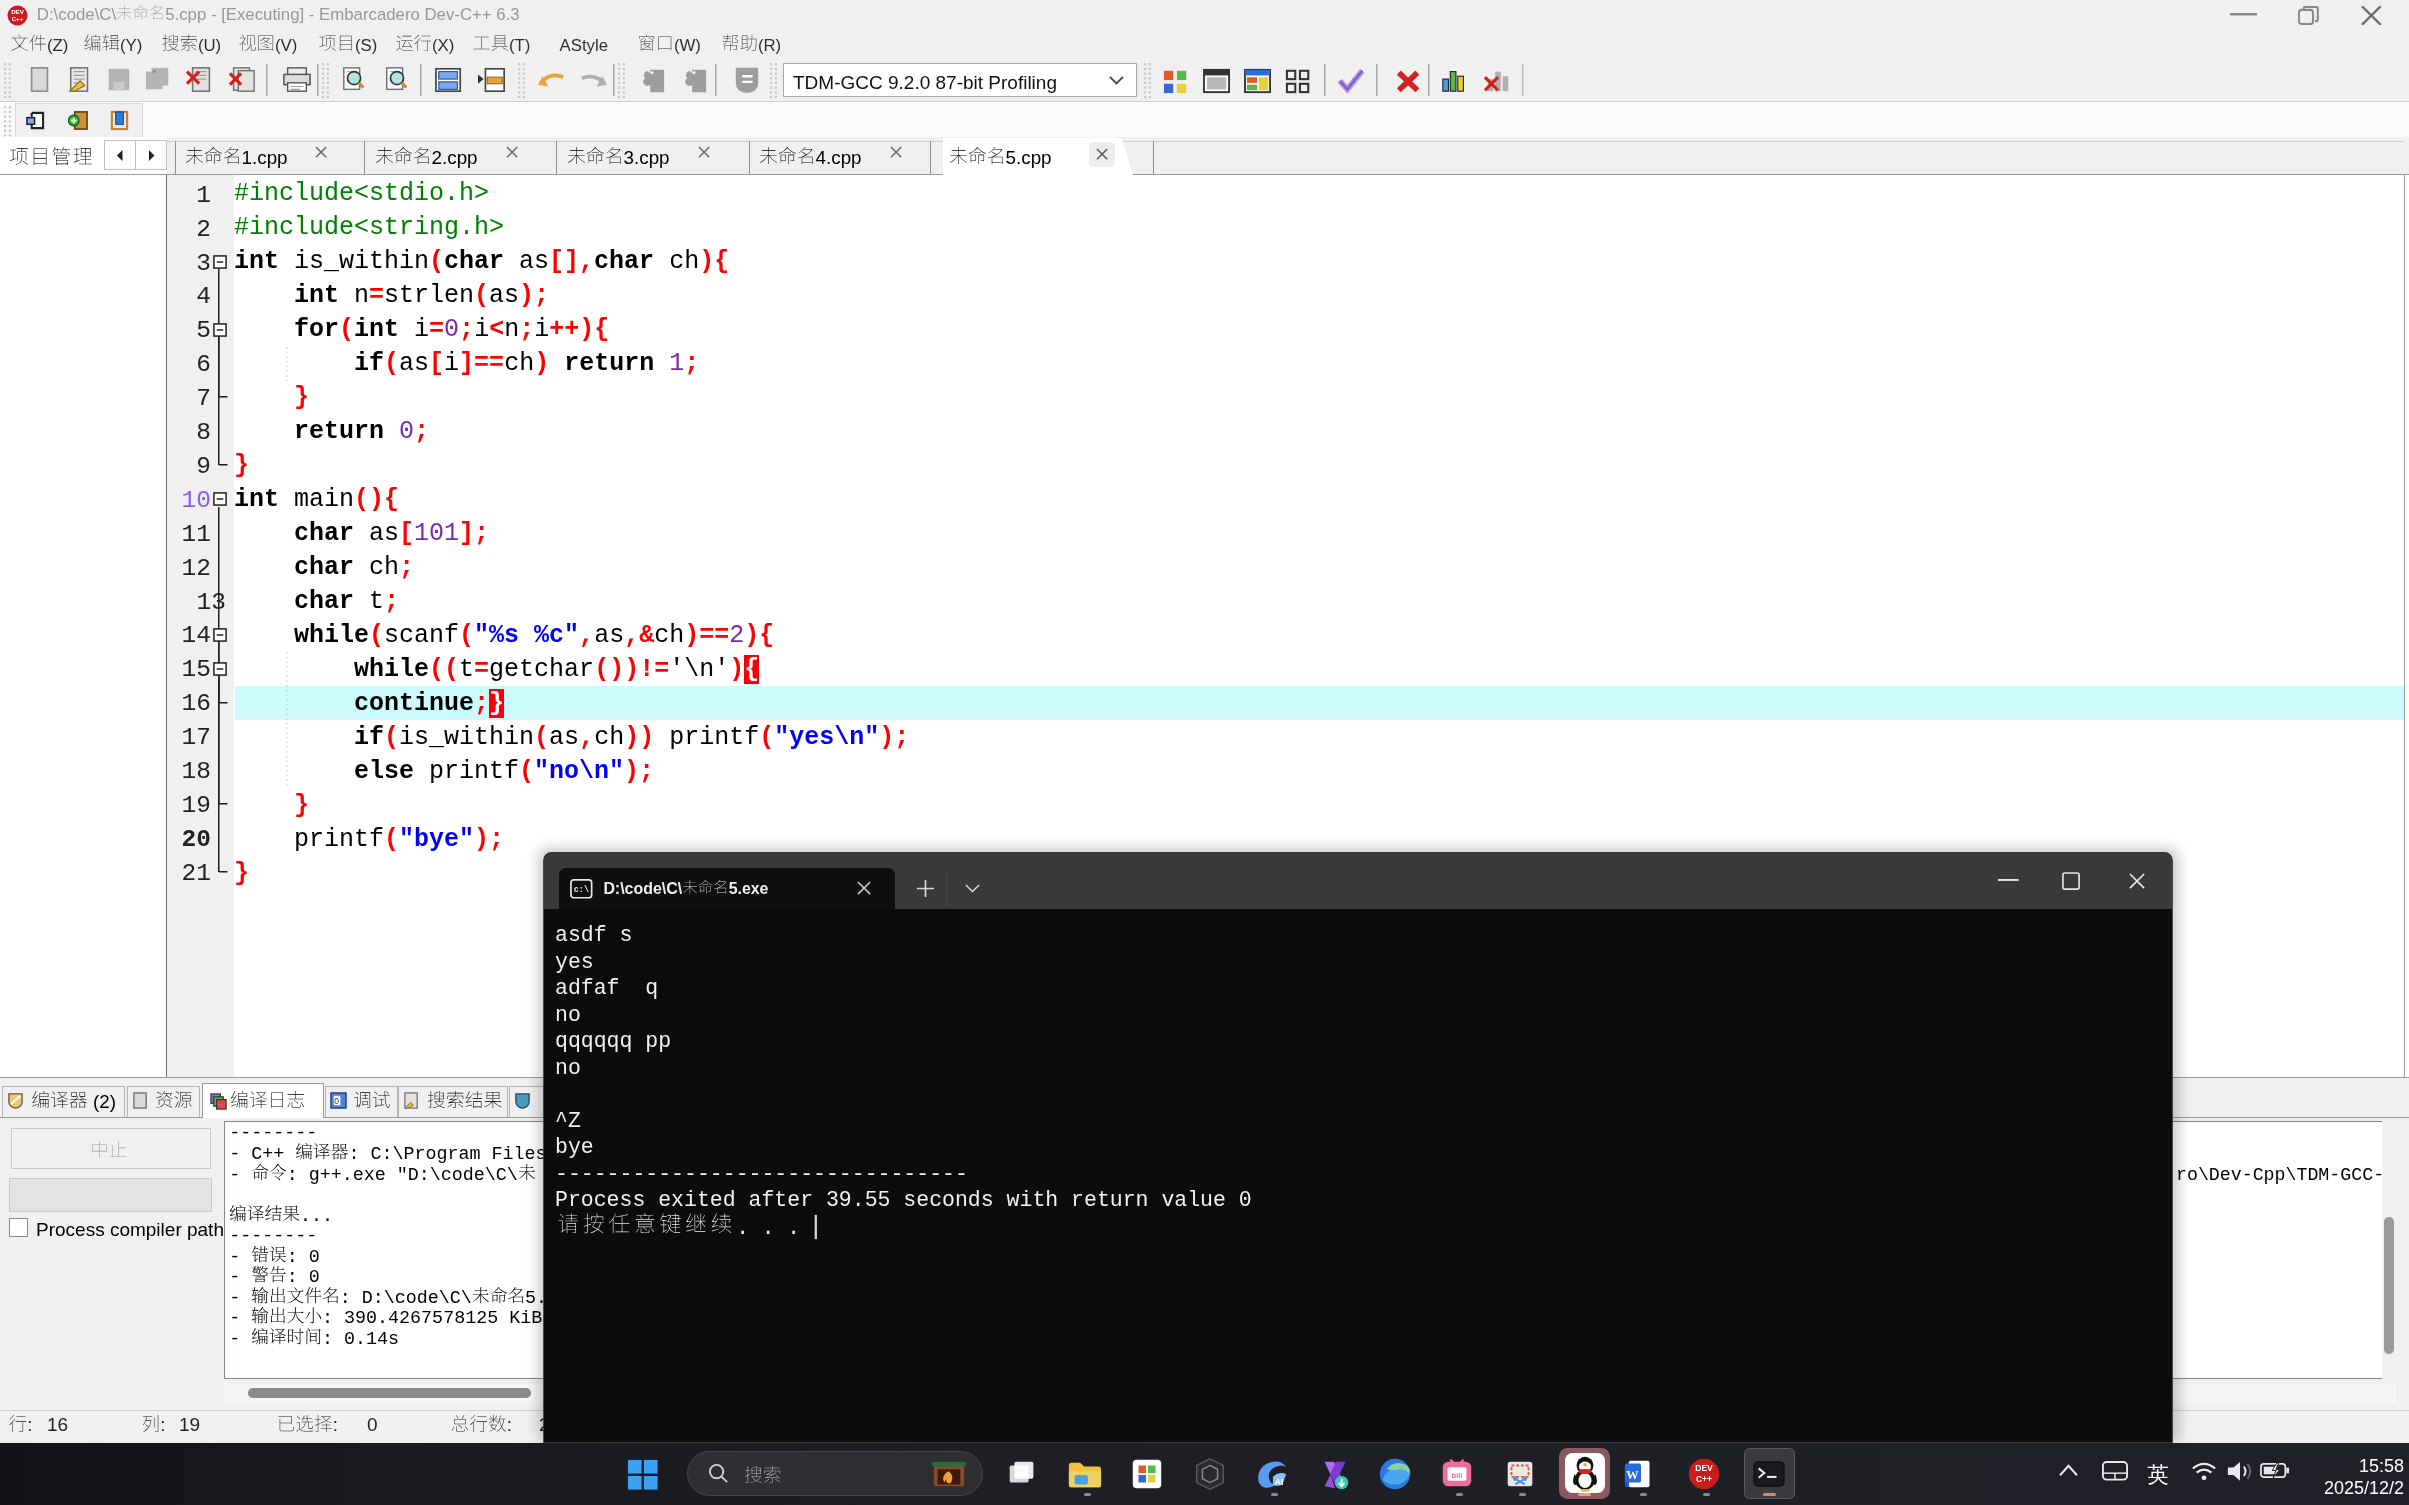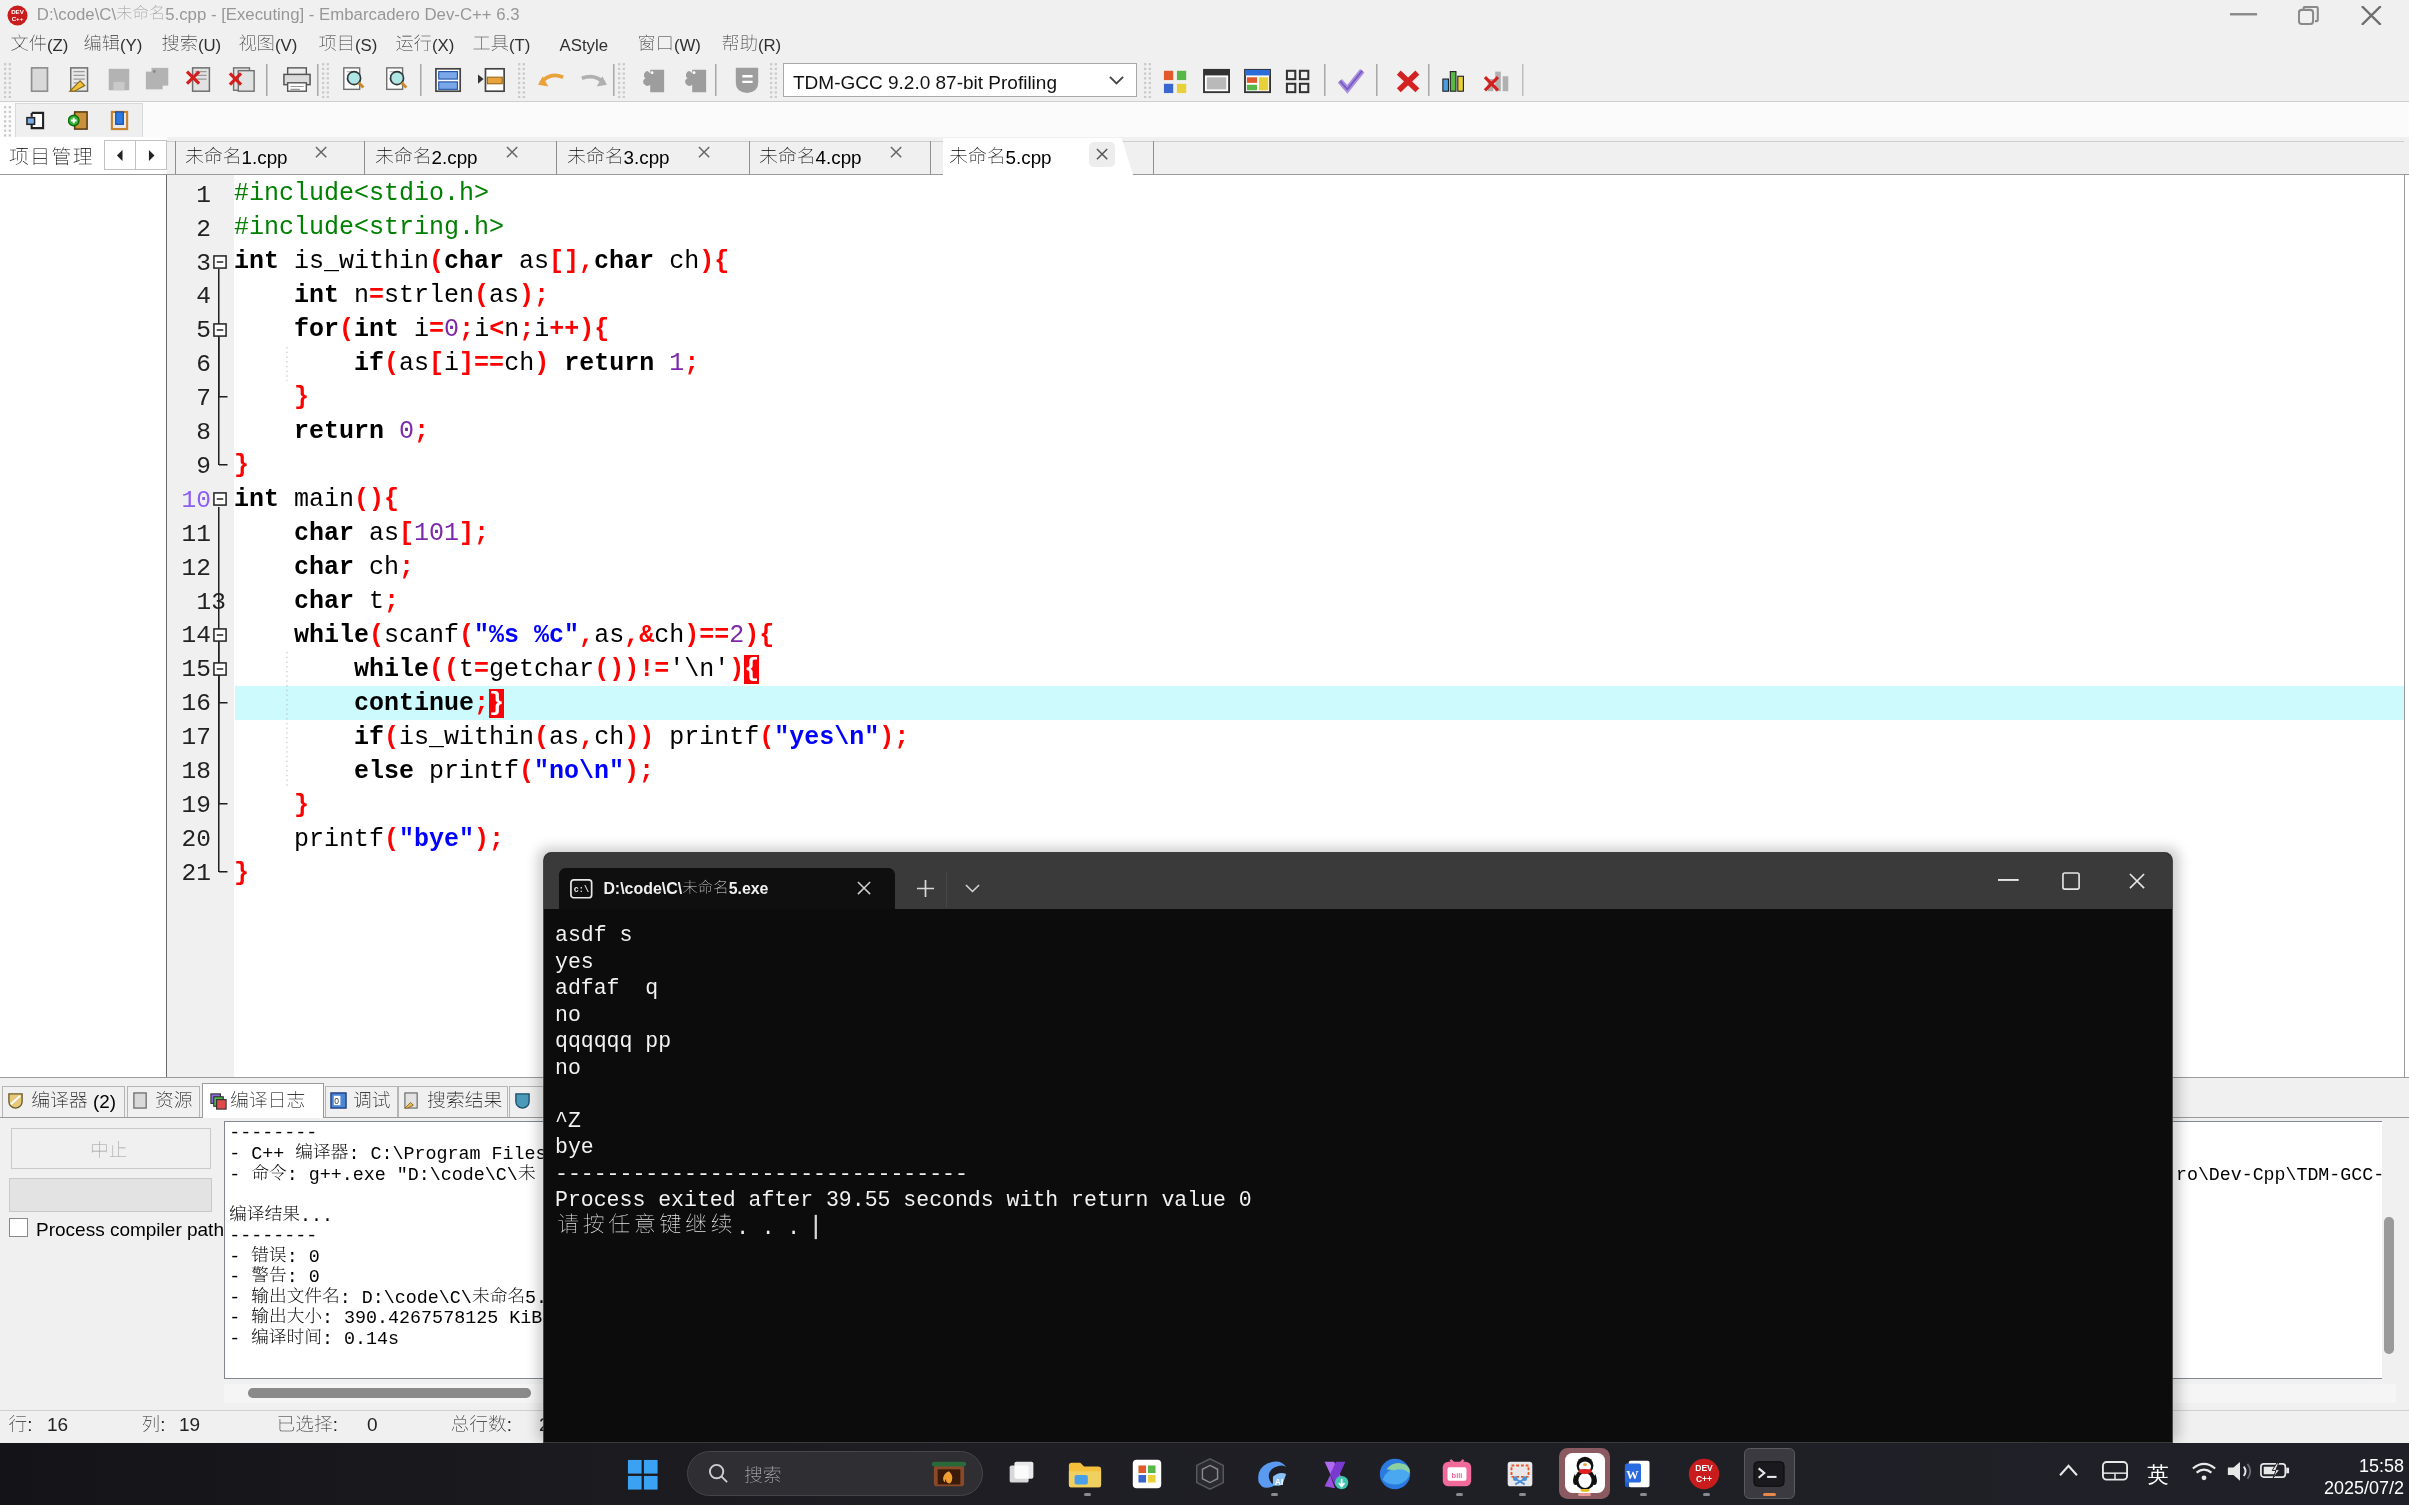--- a/index.html
+++ b/index.html
@@ -473,21 +473,21 @@
 <div style="position:absolute;left:167px;top:487px;font-family:'Liberation Mono',sans-serif;font-size:24.5px;line-height:33px;color:#8b5cf6;font-weight:400;white-space:pre;width:44px;text-align:right;line-height:28px">10</div>
 <div style="position:absolute;left:167px;top:521px;font-family:'Liberation Mono',sans-serif;font-size:24.5px;line-height:33px;color:#222;font-weight:400;white-space:pre;width:44px;text-align:right;line-height:28px">11</div>
 <div style="position:absolute;left:167px;top:555px;font-family:'Liberation Mono',sans-serif;font-size:24.5px;line-height:33px;color:#222;font-weight:400;white-space:pre;width:44px;text-align:right;line-height:28px">12</div>
 <div style="position:absolute;left:182px;top:589px;font-family:'Liberation Mono',sans-serif;font-size:24.5px;line-height:33px;color:#222;font-weight:400;white-space:pre;width:44px;text-align:right;line-height:28px">13</div>
 <div style="position:absolute;left:167px;top:622px;font-family:'Liberation Mono',sans-serif;font-size:24.5px;line-height:33px;color:#222;font-weight:400;white-space:pre;width:44px;text-align:right;line-height:28px">14</div>
 <div style="position:absolute;left:167px;top:656px;font-family:'Liberation Mono',sans-serif;font-size:24.5px;line-height:33px;color:#222;font-weight:400;white-space:pre;width:44px;text-align:right;line-height:28px">15</div>
 <div style="position:absolute;left:167px;top:690px;font-family:'Liberation Mono',sans-serif;font-size:24.5px;line-height:33px;color:#222;font-weight:400;white-space:pre;width:44px;text-align:right;line-height:28px">16</div>
 <div style="position:absolute;left:167px;top:724px;font-family:'Liberation Mono',sans-serif;font-size:24.5px;line-height:33px;color:#222;font-weight:400;white-space:pre;width:44px;text-align:right;line-height:28px">17</div>
 <div style="position:absolute;left:167px;top:758px;font-family:'Liberation Mono',sans-serif;font-size:24.5px;line-height:33px;color:#222;font-weight:400;white-space:pre;width:44px;text-align:right;line-height:28px">18</div>
 <div style="position:absolute;left:167px;top:792px;font-family:'Liberation Mono',sans-serif;font-size:24.5px;line-height:33px;color:#222;font-weight:400;white-space:pre;width:44px;text-align:right;line-height:28px">19</div>
-<div style="position:absolute;left:167px;top:826px;font-family:'Liberation Mono',sans-serif;font-size:24.5px;line-height:33px;color:#222;font-weight:400;white-space:pre;width:44px;text-align:right;line-height:28px">20</div>
+<div style="position:absolute;left:167px;top:826px;font-family:'Liberation Mono',sans-serif;font-size:24.5px;line-height:33px;color:#222;font-weight:700;white-space:pre;width:44px;text-align:right;line-height:28px">20</div>
 <div style="position:absolute;left:167px;top:860px;font-family:'Liberation Mono',sans-serif;font-size:24.5px;line-height:33px;color:#222;font-weight:400;white-space:pre;width:44px;text-align:right;line-height:28px">21</div>
 <svg style="position:absolute;left:218px;top:269px;" width="1.9" height="196" viewBox="0 0 2 208">
     <rect width="1.6" height="208" fill="#1f1f1f"></rect>
   </svg>
 <svg style="position:absolute;left:218px;top:337px;" width="1.9" height="60" viewBox="0 0 2 64">
     <rect width="1.6" height="64" fill="#1f1f1f"></rect>
   </svg>
 <svg style="position:absolute;left:218px;top:507px;" width="1.9" height="365" viewBox="0 0 2 388">
     <rect width="1.6" height="388" fill="#1f1f1f"></rect>
   </svg>
@@ -885,21 +885,21 @@
     <path d="M19 7 Q23 12 19 17" fill="none" stroke="#e8e8e8" stroke-width="2"></path>
     <path d="M23 4 Q29 12 23 20" fill="none" stroke="#6a6a70" stroke-width="2"></path>
   </svg>
 <svg style="position:absolute;left:2260px;top:1461px;" width="30" height="19" viewBox="0 0 32 20">
     <rect x="1" y="3" width="26" height="14" rx="3" fill="none" stroke="#e8e8e8" stroke-width="1.8"></rect>
     <rect x="28" y="7" width="3" height="6" fill="#e8e8e8"></rect>
     <rect x="4" y="6" width="13" height="8" fill="#e8e8e8"></rect>
     <path d="M18 2 L13 10 H17 L14 18 L21 9 H17 L20 2Z" fill="#e8e8e8" stroke="#1d1d22" stroke-width="1"></path>
   </svg>
 <div style="position:absolute;left:2305px;top:1454px;font-family:'Liberation Sans',sans-serif;font-size:18px;line-height:24px;color:#fff;font-weight:400;white-space:pre;width:99px;text-align:right">15:58</div>
-<div style="position:absolute;left:2305px;top:1476px;font-family:'Liberation Sans',sans-serif;font-size:18px;line-height:24px;color:#fff;font-weight:400;white-space:pre;width:99px;text-align:right">2025/07/2</div>
+<div style="position:absolute;left:2305px;top:1476px;font-family:'Liberation Sans',sans-serif;font-size:18px;line-height:24px;color:#fff;font-weight:400;white-space:pre;width:99px;text-align:right">2025/12/2</div>
 <svg width="0" height="0" style="position:absolute">
     <defs>
       <path id="gcjk672a" d="M69 406H934V376H69ZM137 653H870V623H137ZM483 829H513V-70H483ZM465 399 490 387Q455 327 406.0 269.5Q357 212 300.5 160.5Q244 109 185.0 67.5Q126 26 69 -3Q66 1 62.0 5.5Q58 10 54.5 14.0Q51 18 47 21Q104 47 163.5 87.0Q223 127 279.5 177.5Q336 228 383.5 284.5Q431 341 465 399ZM530 400Q565 343 614.0 286.5Q663 230 720.0 179.0Q777 128 837.5 88.0Q898 48 956 22Q953 19 949.0 15.0Q945 11 941.0 6.5Q937 2 934 -2Q877 26 816.5 68.0Q756 110 698.5 162.0Q641 214 591.5 271.5Q542 329 506 388Z"></path>
       <path id="gcjk547d" d="M310 563H681V533H310ZM156 425H422V101H156V131H392V396H156ZM556 427H852V398H585V-70H556ZM831 427H861V137Q861 117 855.5 106.5Q850 96 833 91Q817 86 780.0 85.5Q743 85 678 85Q677 92 673.5 100.5Q670 109 666 116Q722 115 760.0 115.0Q798 115 811 116Q823 117 827.0 121.0Q831 125 831 135ZM144 425H174V11H144ZM503 838 528 821Q492 766 441.5 713.5Q391 661 330.0 614.5Q269 568 202.0 531.0Q135 494 67 471Q64 478 59.0 486.5Q54 495 49 501Q116 522 182.5 556.5Q249 591 309.5 636.5Q370 682 419.5 733.0Q469 784 503 838ZM512 803Q547 758 597.0 713.0Q647 668 707.0 628.0Q767 588 830.5 556.5Q894 525 954 506Q950 503 945.0 497.5Q940 492 936.0 486.5Q932 481 929 476Q869 497 806.5 530.5Q744 564 684.5 606.5Q625 649 574.5 695.5Q524 742 488 790Z"></path>
       <path id="gcjk540d" d="M279 21H826V-9H279ZM358 728H813V699H358ZM431 831 466 825Q415 746 326.5 660.5Q238 575 114 509Q112 513 108.0 516.5Q104 520 100.0 523.5Q96 527 92 529Q173 571 239.0 623.0Q305 675 353.5 729.0Q402 783 431 831ZM802 728H809L815 730L832 718Q779 620 694.0 540.0Q609 460 505.5 398.5Q402 337 292.5 294.5Q183 252 82 229Q81 233 78.5 238.0Q76 243 72.5 248.0Q69 253 66 256Q146 273 232.0 302.5Q318 332 402.0 373.5Q486 415 562.5 468.0Q639 521 700.5 585.0Q762 649 802 722ZM291 556 313 573Q348 551 385.0 523.5Q422 496 455.5 469.0Q489 442 510 421L488 399Q467 421 434.0 448.5Q401 476 363.5 504.5Q326 533 291 556ZM811 319H840V-69H811ZM295 319H823V289H295V-70H266V288L294 319Z"></path>
       <path id="gcjk6587" d="M758 634 788 623Q721 443 621.5 311.5Q522 180 385.0 88.0Q248 -4 68 -67Q66 -64 62.5 -58.5Q59 -53 55.0 -47.5Q51 -42 47 -39Q227 20 363.0 110.5Q499 201 596.5 330.0Q694 459 758 634ZM235 633Q297 470 399.5 335.5Q502 201 641.5 105.0Q781 9 955 -38Q952 -41 948.0 -46.0Q944 -51 940.0 -55.5Q936 -60 933 -65Q758 -15 618.0 82.5Q478 180 375.0 317.5Q272 455 208 623ZM56 646H948V617H56ZM434 824 462 833Q488 797 513.0 753.0Q538 709 551 678L522 667Q510 698 485.0 742.5Q460 787 434 824Z"></path>
       <path id="gcjk4ef6" d="M621 819H650V-71H621ZM446 785 475 780Q462 708 443.0 640.5Q424 573 399.0 515.0Q374 457 343 411Q341 413 336.5 416.5Q332 420 327.5 423.0Q323 426 319 428Q350 472 374.5 529.0Q399 586 417.0 651.0Q435 716 446 785ZM427 615H899V585H419ZM317 317H939V287H317ZM293 827 322 819Q291 735 251.0 655.5Q211 576 164.5 506.5Q118 437 67 381Q65 384 61.0 388.5Q57 393 53.0 397.5Q49 402 45 405Q95 457 140.5 525.0Q186 593 225.5 670.0Q265 747 293 827ZM190 588 218 616 220 615V-68H190Z"></path>
       <path id="gcjk7f16" d="M69 195Q68 199 66.0 205.5Q64 212 62.0 218.5Q60 225 58 229Q71 231 87.5 250.0Q104 269 126 297Q137 311 159.5 343.0Q182 375 210.5 418.5Q239 462 268.5 512.5Q298 563 322 614L352 600Q314 529 272.0 460.0Q230 391 186.0 329.0Q142 267 97 217V216Q97 216 93.0 214.0Q89 212 83.0 209.0Q77 206 73.0 202.5Q69 199 69 195ZM69 195V223L91 239L333 289Q333 282 334.0 274.5Q335 267 336 262Q251 243 200.0 231.0Q149 219 123.0 212.5Q97 206 86.0 202.0Q75 198 69 195ZM63 432Q62 436 60.0 442.5Q58 449 56.0 455.5Q54 462 52 466Q63 468 76.0 486.0Q89 504 105 531Q113 544 129.5 574.0Q146 604 167.0 645.0Q188 686 208.0 733.0Q228 780 244 827L276 815Q250 749 220.0 684.0Q190 619 157.5 560.5Q125 502 91 455V454Q91 454 87.0 452.0Q83 450 77.0 446.5Q71 443 67.0 439.5Q63 436 63 432ZM63 432V460L85 473L268 496Q267 490 267.5 482.0Q268 474 268 469Q205 460 166.5 454.0Q128 448 107.0 444.0Q86 440 77.0 437.5Q68 435 63 432ZM53 38Q108 56 183.5 83.5Q259 111 341 139L345 112Q269 84 194.5 57.0Q120 30 62 9ZM621 379H650V-35H621ZM752 380H781V-34H752ZM887 402H917V-27Q917 -40 913.5 -47.5Q910 -55 899 -59Q889 -63 871.5 -64.0Q854 -65 825 -65Q824 -59 821.0 -51.0Q818 -43 814 -37Q837 -38 853.5 -38.0Q870 -38 876 -38Q887 -37 887 -27ZM426 716H455V500Q455 441 451.5 371.5Q448 302 438.0 228.5Q428 155 408.0 83.5Q388 12 356 -51Q354 -48 349.0 -44.5Q344 -41 339.5 -37.5Q335 -34 331 -33Q363 28 382.0 97.0Q401 166 410.5 237.0Q420 308 423.0 375.5Q426 443 426 500ZM441 716H913V513H441V542H883V686H441ZM473 401H906V372H502V-63H473ZM493 184H904V155H493ZM620 826 644 835Q664 807 681.5 772.0Q699 737 707 711L680 700Q673 726 656.0 761.5Q639 797 620 826Z"></path>
       <path id="gcjk8f91" d="M56 702H410V672H56ZM259 561H288V-65H259ZM52 149Q99 158 160.5 170.5Q222 183 291.0 197.5Q360 212 430 227L433 199Q333 177 234.5 155.5Q136 134 61 118ZM89 353Q88 357 86.5 363.0Q85 369 83.0 374.5Q81 380 79 384Q89 386 99.0 410.0Q109 434 121 468Q127 484 139.5 521.0Q152 558 166.0 608.5Q180 659 193.5 716.0Q207 773 215 829L246 821Q232 743 211.5 663.0Q191 583 166.5 509.5Q142 436 116 376V375Q116 375 112.0 373.0Q108 371 102.5 367.5Q97 364 93.0 360.5Q89 357 89 353ZM89 353V383L119 395H410V366H157Q130 366 112.5 362.0Q95 358 89 353ZM851 516H880V-71H851ZM529 767V627H854V767ZM500 796H883V598H500ZM433 522H950V492H433ZM525 375H862V345H525ZM525 225H866V195H525ZM512 516H541V48L512 44ZM404 54Q468 58 556.5 64.0Q645 70 747.5 77.0Q850 84 954 91L953 64Q854 56 754.5 48.5Q655 41 566.5 35.0Q478 29 410 24Z"></path>
       <path id="gcjk641c" d="M51 281Q105 302 181.0 333.5Q257 365 336 399L342 371Q269 340 195.5 308.5Q122 277 64 253ZM55 617H333V587H55ZM187 830H217V-16Q217 -35 211.0 -43.5Q205 -52 192 -57Q179 -61 155.0 -62.0Q131 -63 90 -63Q89 -57 86.0 -48.5Q83 -40 79 -33Q113 -34 138.0 -34.0Q163 -34 171 -33Q179 -33 183.0 -30.0Q187 -27 187 -17ZM569 786 596 765Q559 745 509.0 728.0Q459 711 412 698Q411 703 407.0 709.5Q403 716 400 720Q445 734 492.5 752.0Q540 770 569 786ZM400 720 429 711V397H400ZM414 426H871V709H713V738H901V397H414ZM413 584H568V555H413ZM719 585H882V556H719ZM632 832H662V268H632ZM378 277H873V247H378ZM860 277H867L873 278L893 267Q857 190 795.5 132.5Q734 75 656.5 34.0Q579 -7 492.0 -33.0Q405 -59 318 -73Q316 -67 311.5 -59.0Q307 -51 302 -45Q387 -33 471.5 -8.5Q556 16 632.0 54.0Q708 92 767.5 146.0Q827 200 860 270ZM449 263Q492 182 566.0 120.0Q640 58 737.5 17.5Q835 -23 947 -42Q943 -45 939.0 -50.0Q935 -55 932.0 -60.0Q929 -65 926 -69Q815 -47 716.5 -4.0Q618 39 542.5 103.0Q467 167 422 252Z"></path>

